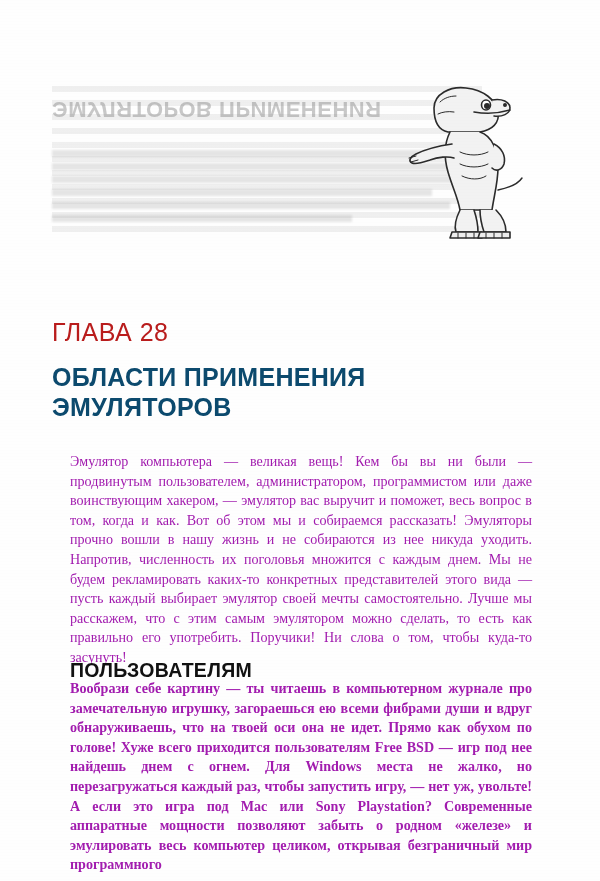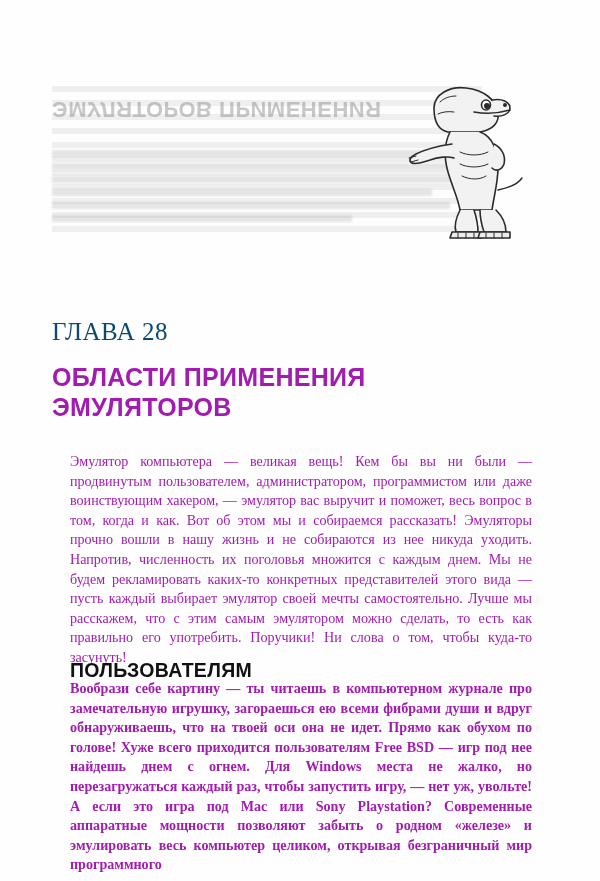--- a/index.html
+++ b/index.html
@@ -82,37 +82,37 @@
     width: 150px;
     height: 165px;
   }
   .mascot svg { display: block; }
 
   
   .chapter-number {
     position: absolute;
     left: 52px;
     top: 318px;
-    font-family: Liberation Serif, serif;
+    font-family: Liberation Sans, sans-serif;
     font-size: 25px;
     letter-spacing: 0.5px;
-    color: #0c4a6e;
+    color: #b91c1c;
   }
 
   .chapter-title {
     position: absolute;
     left: 52px;
     top: 362px;
     width: 440px;
     font-family: "Liberation Sans", sans-serif;
     font-weight: bold;
     font-size: 25px;
     line-height: 30px;
     letter-spacing: 0.3px;
-    color: #a21caf;
+    color: #0c4a6e;
   }
 
   
   .body-text {
     position: absolute;
     left: 70px;
     width: 462px;
     font-family: "Liberation Serif", serif;
     font-size: 14.1px;
     line-height: 19.6px;

